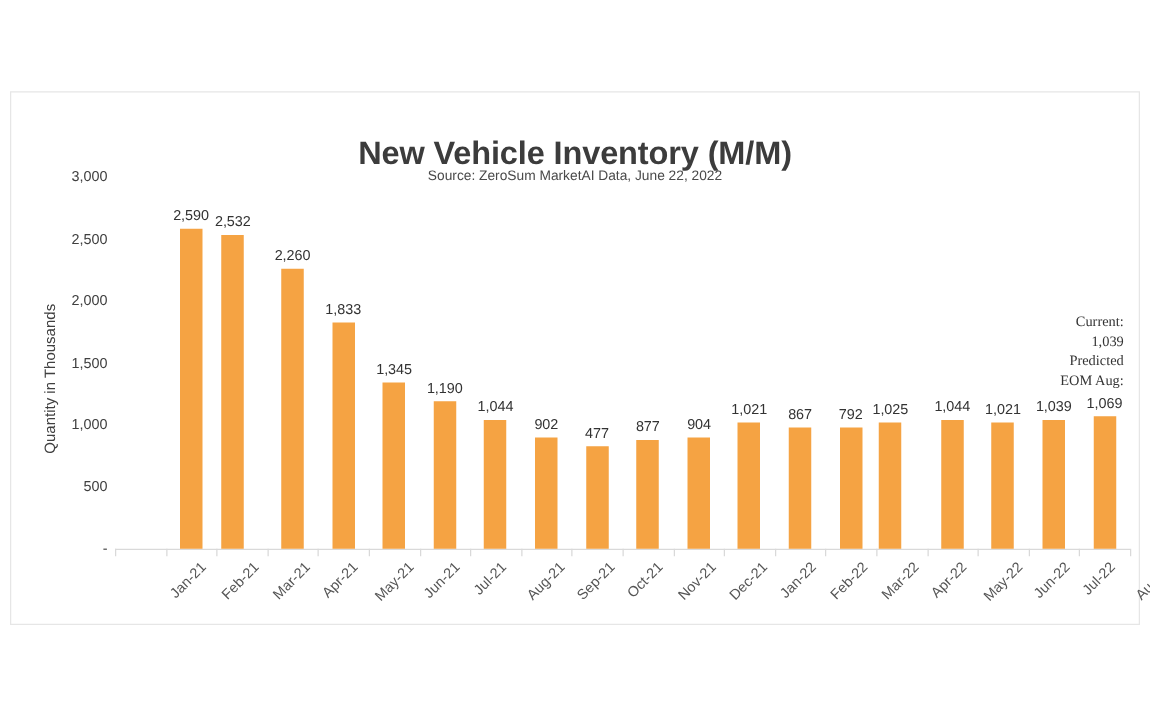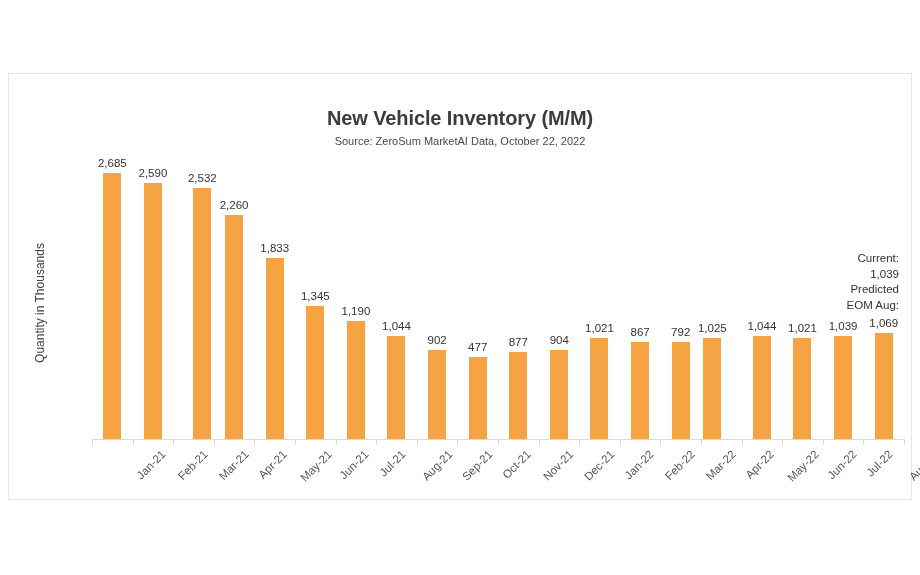--- a/index.html
+++ b/index.html
@@ -26,21 +26,21 @@
     box-sizing: border-box;
   }
 
   
   #chart-title {
     position: absolute;
     left: 0;
     top: 33px;
     width: 100%;
     text-align: center;
-    font-size: 20px;
+    font-size: 26px;
     font-weight: bold;
     color: #3c3c3c;
     letter-spacing: -0.1px;
   }
   #chart-subtitle {
     position: absolute;
     left: 0;
     top: 61px;
     width: 100%;
     text-align: center;
@@ -138,44 +138,49 @@
   #annotation {
     position: absolute;
     right: 12px;
     top: 177px;
     width: 92px;
     text-align: right;
     font-size: 11.5px;
     line-height: 15.5px;
     color: #333333;
   }
-  #annotation div { white-space: nowrap; }
+  #annotation div { white-space: nowrap; font-family: Liberation Serif, serif; }
 </style>
 </head>
 <body>
 
 <div id="chart-card">
 
   <div id="chart-title">New Vehicle Inventory (M/M)</div>
-  <div id="chart-subtitle">Source: ZeroSum MarketAI Data, October 22, 2022</div>
+  <div id="chart-subtitle">Source: ZeroSum MarketAI Data, June 22, 2022</div>
 
   <div id="y-axis-title">Quantity in Thousands</div>
 
+  <div id="y-ticks">
+      <div class="y-tick-label" style="top: 68px;">3,000</div>
+      <div class="y-tick-label" style="top: 117.5px;">2,500</div>
+      <div class="y-tick-label" style="top: 167px;">2,000</div>
+      <div class="y-tick-label" style="top: 216.5px;">1,500</div>
+      <div class="y-tick-label" style="top: 266px;">1,000</div>
+      <div class="y-tick-label" style="top: 315.5px;">500</div>
+      <div class="y-tick-label" style="top: 365px;">-</div>
+    </div>
 
   <div id="axis-line"></div>
   <div id="plot">
-      <div class="bar-slot" style="left: 0px; width: 40.6px;">
-        <div class="bar" style="height: 265.815px; background: rgb(245, 163, 67);"></div>
-        <div class="bar-label" style="bottom: 269.815px;">2,685</div>
-      </div>
       <div class="bar-slot" style="left: 40.6px; width: 40.6px;">
         <div class="bar" style="height: 256.41px; background: rgb(245, 163, 67);"></div>
         <div class="bar-label" style="bottom: 260.41px;">2,590</div>
       </div>
-      <div class="bar-slot" style="left: 90px; width: 40.6px;">
+      <div class="bar-slot" style="left: 74px; width: 40.6px;">
         <div class="bar" style="height: 250.668px; background: rgb(245, 163, 67);"></div>
         <div class="bar-label" style="bottom: 254.668px;">2,532</div>
       </div>
       <div class="bar-slot" style="left: 121.8px; width: 40.6px;">
         <div class="bar" style="height: 223.74px; background: rgb(245, 163, 67);"></div>
         <div class="bar-label" style="bottom: 227.74px;">2,260</div>
       </div>
       <div class="bar-slot" style="left: 162.4px; width: 40.6px;">
         <div class="bar" style="height: 181.467px; background: rgb(245, 163, 67);"></div>
         <div class="bar-label" style="bottom: 185.467px;">1,833</div>

